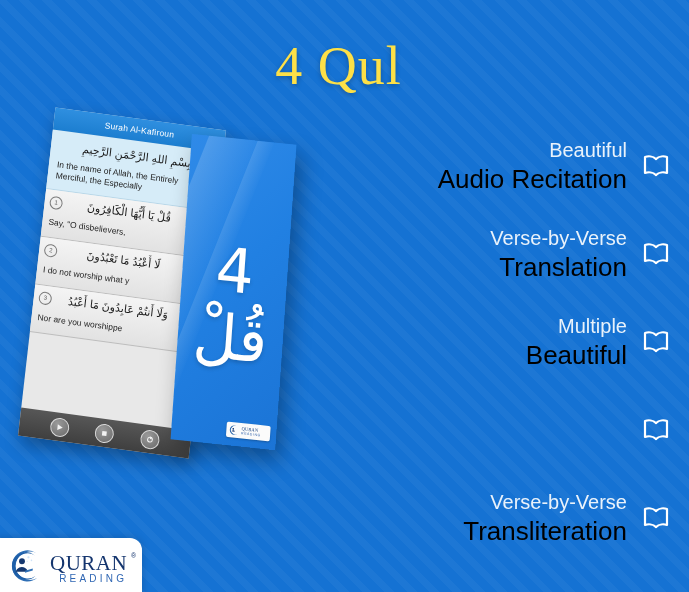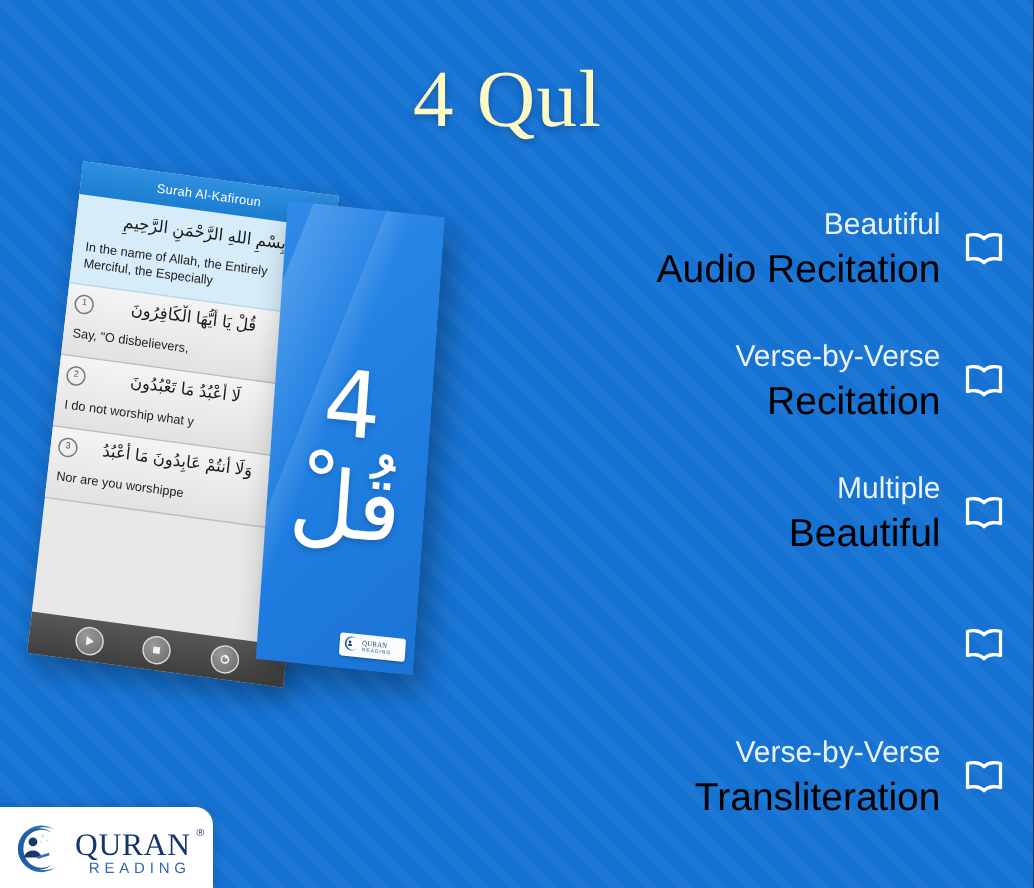--- a/index.html
+++ b/index.html
@@ -29,21 +29,21 @@
     );
     pointer-events: none;
   }
   
   #title {
     position: absolute;
     top: 36px;
     left: 0;
     width: 677px;
     text-align: center;
-    color: #fef9c3;
+    color: #fde047;
     font-family: "Liberation Serif", serif;
     font-size: 54px;
     line-height: 60px;
     letter-spacing: 1px;
     text-shadow: 0 2px 5px rgba(0,0,0,0.25);
   }
   
   #phone-wrap {
     position: absolute;
     left: 36px;
@@ -396,21 +396,21 @@
         <svg viewBox="0 0 34 30" width="34" height="30" fill="none" stroke="#ffffff" stroke-width="2.2" stroke-linejoin="round" stroke-linecap="round">
           <path d="M17 8c-3-3-8-3-11-2v16c3-1 8-1 11 2"></path>
           <path d="M17 8c3-3 8-3 11-2v16c-3-1-8-1-11 2"></path>
         </svg>
       </span>
     </div>
 
     <div class="feature">
       <div class="f-text">
         <div class="f-small">Verse-by-Verse</div>
-        <div class="f-big">Recitation</div>
+        <div class="f-big">Translation</div>
       </div>
       <span class="f-icon">
         <svg viewBox="0 0 34 30" width="34" height="30" fill="none" stroke="#ffffff" stroke-width="2.2" stroke-linejoin="round" stroke-linecap="round">
           <path d="M17 8c-3-3-8-3-11-2v16c3-1 8-1 11 2"></path>
           <path d="M17 8c3-3 8-3 11-2v16c-3-1-8-1-11 2"></path>
         </svg>
       </span>
     </div>
 
     <div class="feature">

